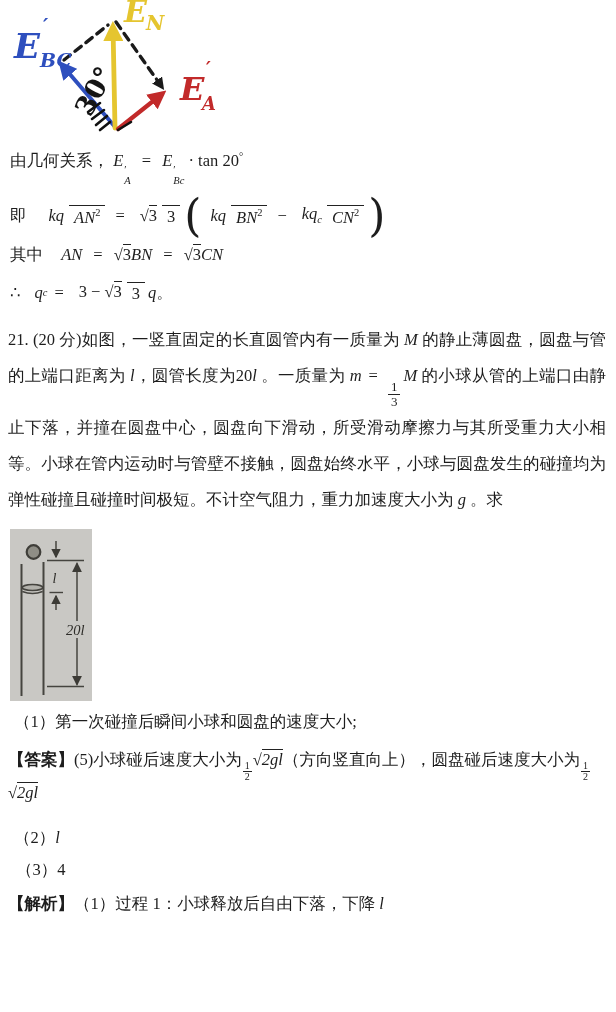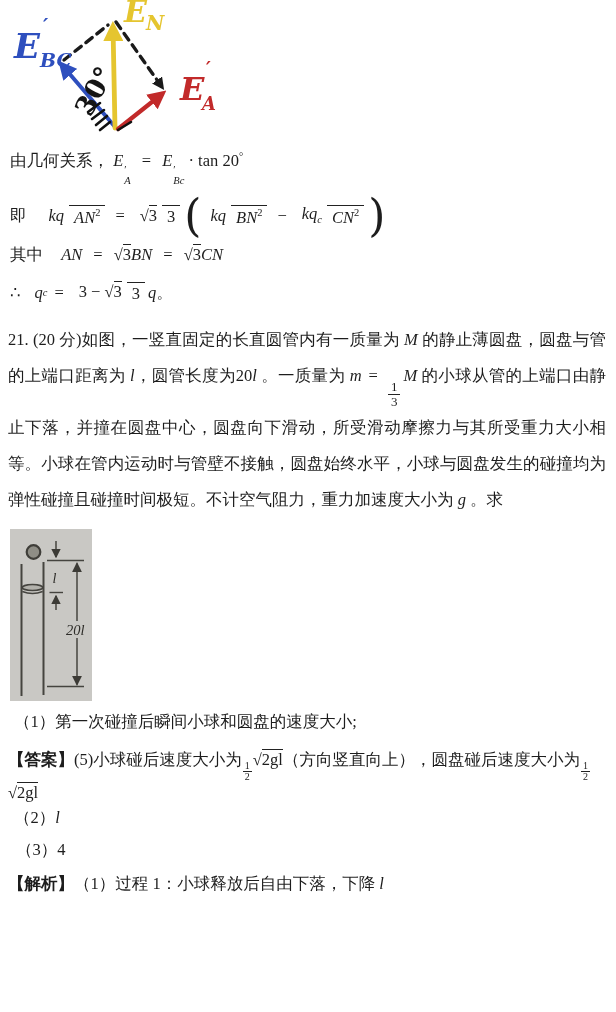--- a/index.html
+++ b/index.html
@@ -17,39 +17,39 @@
   .ss .sb{font-style:italic;}
   .tline{margin:8px 0 0 10px;}
   .eqrow{display:flex;align-items:center;margin:18px 0 0 10px;}
   .lead{margin-right:14px;}
   .frac{display:inline-flex;flex-direction:row;align-items:center;line-height:1.2;margin:0 3px;font-style:italic;}
   .frac .fn{padding:0 5px 1px;}
   .frac .fd{border-top:1.4px solid #222;padding:1px 5px 0;}
   .bp{font-style:normal;font-size:44px;line-height:0;margin:0 1px;font-family:"DejaVu Serif",serif;font-weight:300;}
   .rad{white-space:nowrap;font-style:normal;}
   .rad .rs{font-style:normal;}
-  .rad .rb{border-top:1.4px solid #222;}
+  .rad .rb{border-top:1.4px solid #222;font-style:italic;}
   .rad .rbu{border-top:1.4px solid #222;font-style:normal;}
   .amline{margin:16px 0 0 10px;}
   .concl{margin:16px 0 0 10px;}
   .concl .frac{vertical-align:middle;}
   .para{margin:18px 10px 0 8px;line-height:2.2;text-align:justify;}
   .pfrac{display:inline-flex;flex-direction:column;align-items:center;font-size:13px;line-height:1.1;
          vertical-align:-10px;font-style:normal;margin:0 3px;}
   .pfrac .fn{padding:0 3px;}
   .pfrac .fd{border-top:1.3px solid #222;padding:0 3px;}
   .photo{margin:10px 0 0 10px;width:82px;height:172px;line-height:0;}
   .qline{margin:10px 0 0 14px;}
   .ans1{margin:16px 0 0 8px;}
   .tag{font-weight:bold;}
   .sfrac{display:inline-flex;flex-direction:column;align-items:center;font-size:10px;line-height:1.05;
          vertical-align:-4px;font-style:normal;margin:0 1px;}
   .sfrac .fn{padding:0 2px;}
   .sfrac .fd{border-top:1px solid #222;padding:0 2px;}
-  .ans2{margin:4px 0 0 14px;}
+  .ans2{margin:24px 0 0 14px;}
   .ans3{margin:10px 0 0 16px;}
   .sol1{margin:12px 0 0 8px;}
   .vec{display:block;}
 </style>
 </head>
 <body>
 
 <div class="page">
 
   <svg class="vec" width="250" height="142" viewBox="0 0 250 142">

